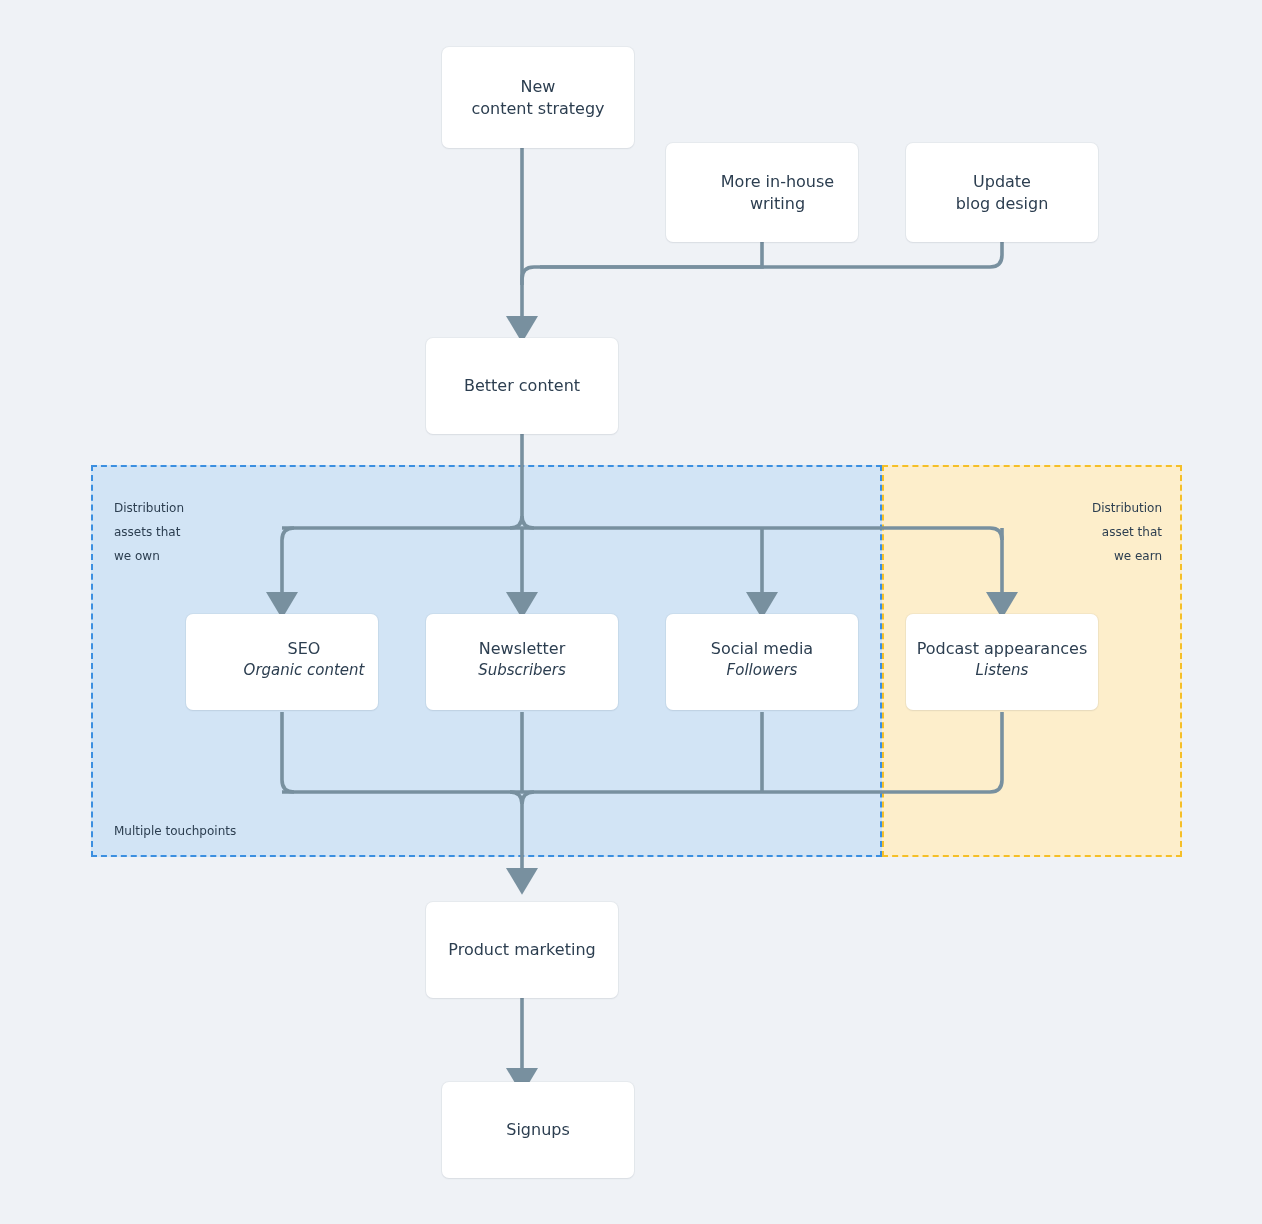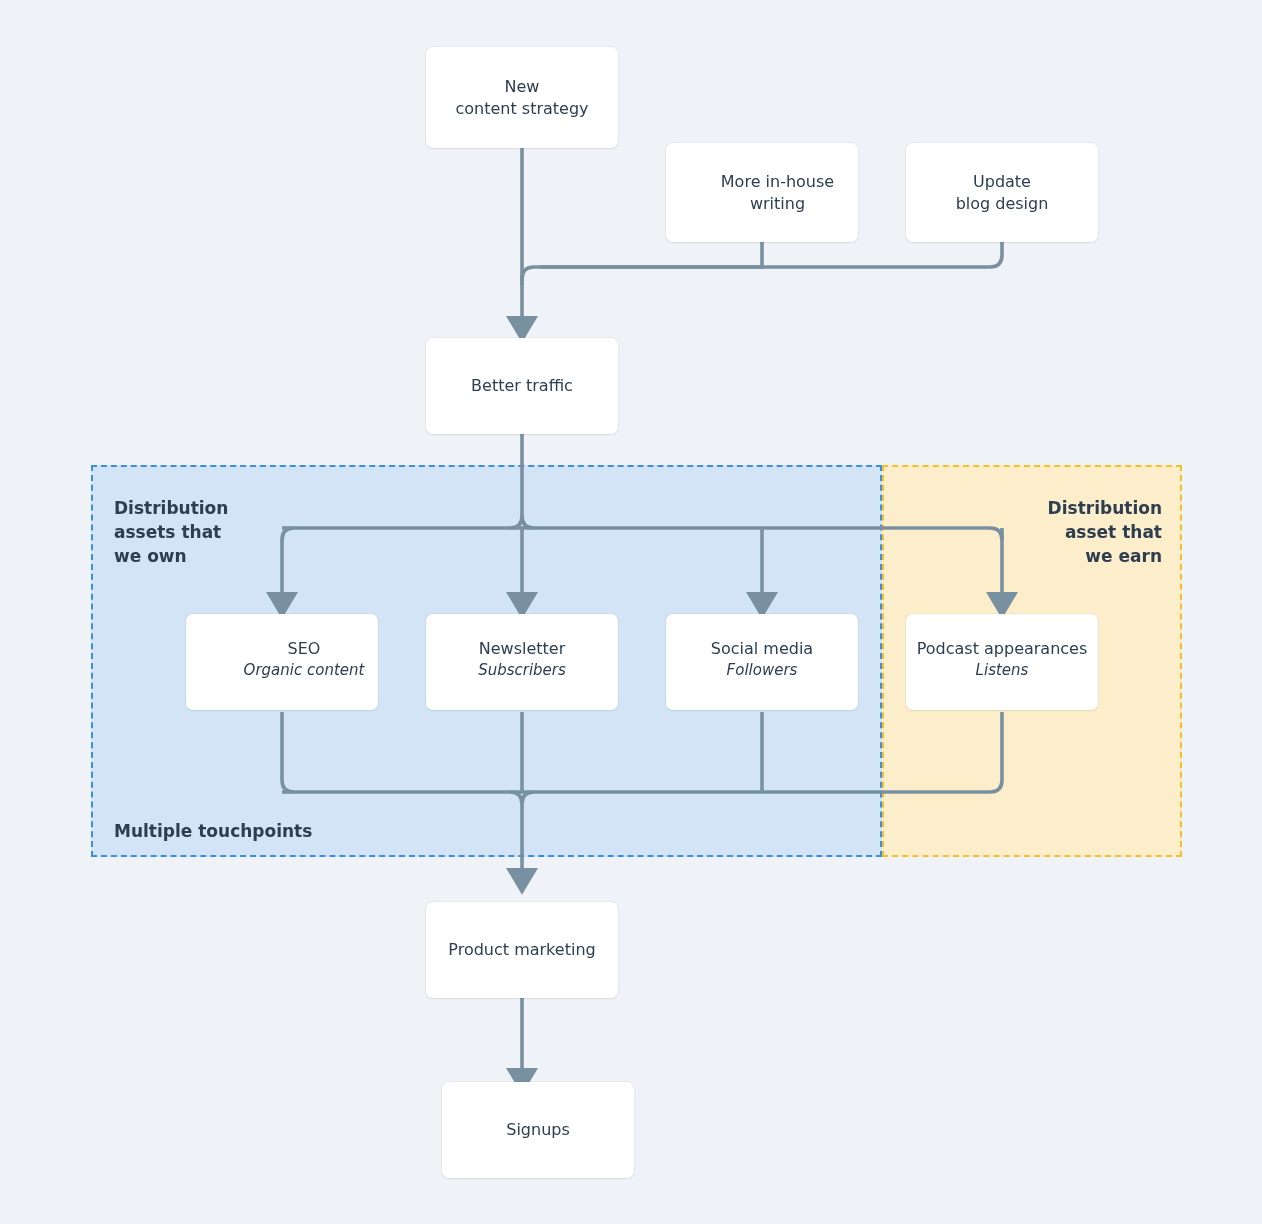--- a/index.html
+++ b/index.html
@@ -36,25 +36,24 @@
   .region-earn {
     left: 882px;
     top: 465px;
     width: 300px;
     height: 392px;
     background: #fdeecb;
     border: 2px dashed #f5bf27;
   }
   .region-label {
     position: absolute;
-    font-size: 17px;
+    font-size: 12px;
     line-height: 24px;
     color: #2c3e50;
     white-space: pre-line;
-    font-weight: bold;
   }
   .label-own {
     left: 114px;
     top: 496px;
     text-align: left;
   }
   .label-earn {
     right: 1262px;
     left: 962px;
     top: 496px;
@@ -155,37 +154,37 @@
       <path d="M762,712 L762,792"></path>
       <path d="M1002,712 L1002,780 Q1002,792 990,792"></path>
       <path d="M522,712 L522,792"></path>
       <path d="M510,792 Q522,792 522,804 L522,872" marker-end="url(#arrow)"></path>
       <path d="M534,792 Q522,792 522,804"></path>
 
       <path d="M522,986 L522,1072" marker-end="url(#arrow)"></path>
     </g>
   </svg>
 
-  <div class="node" style="left:426px; top:47px; width:192px; height:101px;">
+  <div class="node" style="left:442px; top:47px; width:192px; height:101px;">
     <div class="title">New
 content strategy</div>
   </div>
 
   <div class="node" style="left:666px; top:143px; width:192px; height:99px;padding-left:31px;">
     <div class="title">More in-house
 writing</div>
   </div>
 
   <div class="node" style="left:906px; top:143px; width:192px; height:99px;">
     <div class="title">Update
 blog design</div>
   </div>
 
   <div class="node" style="left:426px; top:338px; width:192px; height:96px;">
-    <div class="title">Better traffic</div>
+    <div class="title">Better content</div>
   </div>
 
   <div class="node has-sub" style="left:186px; top:614px; width:192px; height:96px;padding-left:44px;">
     <div class="stack">
       <div class="title">SEO</div>
       <div class="subtitle">Organic content</div>
     </div>
   </div>
 
   <div class="node has-sub" style="left:426px; top:614px; width:192px; height:96px;">

